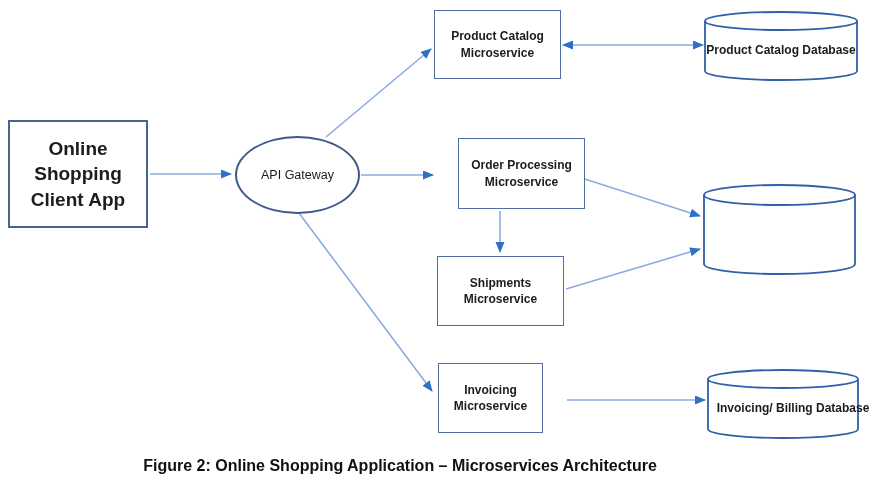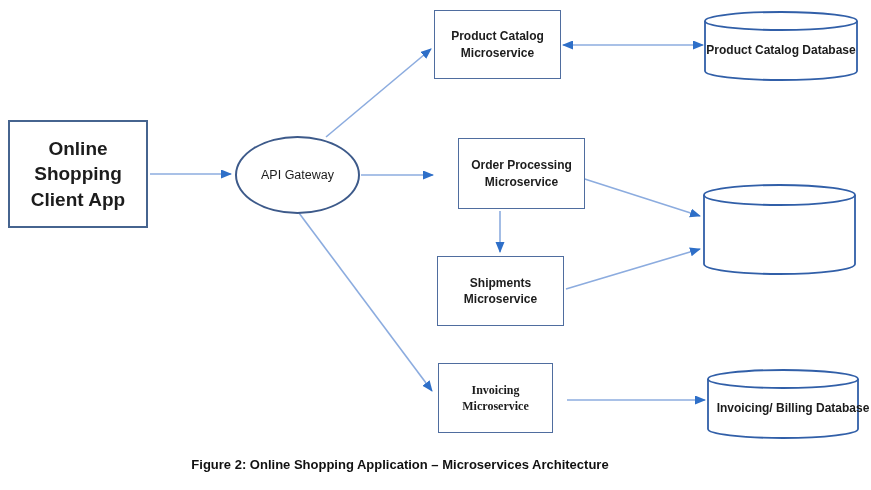--- a/index.html
+++ b/index.html
@@ -60,21 +60,21 @@
     line-height: 1.35;
     color: #1c1c1c;
     background: transparent;
   }
   #caption {
     position: absolute;
     left: 0;
     top: 457px;
     width: 800px;
     text-align: center;
-    font-size: 13px;
+    font-size: 16px;
     font-weight: bold;
     color: #111111;
   }
 </style>
 </head>
 <body>
 
 <div id="canvas">
 
   <svg id="connector-layer" viewBox="0 0 871 490" xmlns="http://www.w3.org/2000/svg">
@@ -128,21 +128,21 @@
   </div>
 
   <div class="node rect-node" style="left:437px; top:138px; width:127px; height:71px;margin-left:21px;">
     <span>Order Processing Microservice</span>
   </div>
 
   <div class="node rect-node" style="left:437px; top:256px; width:127px; height:70px;">
     <span>Shipments Microservice</span>
   </div>
 
-  <div class="node rect-node" style="left:438px; top:363px; width:115px; height:70px;font-family:Liberation Serif, serif;">
+  <div class="node rect-node" style="left:438px; top:363px; width:105px; height:70px;">
     <span>Invoicing Microservice</span>
   </div>
 
   <div class="cyl-label" style="left:705px; top:12px; width:152px; height:68px; padding-top:8px;">
     <span>Product Catalog Database</span>
   </div>
 
 
   <div class="cyl-label" style="left:708px; top:370px; width:170px; height:68px; padding-top:8px;">
     <span>Invoicing/ Billing Database</span>

